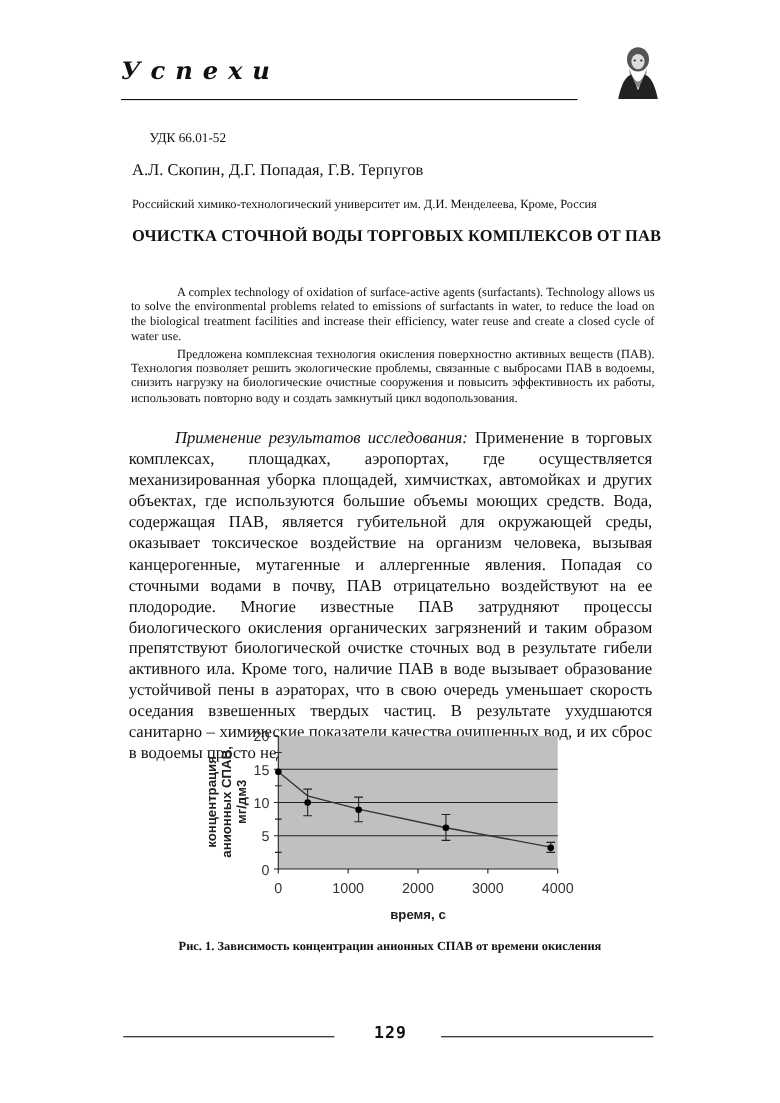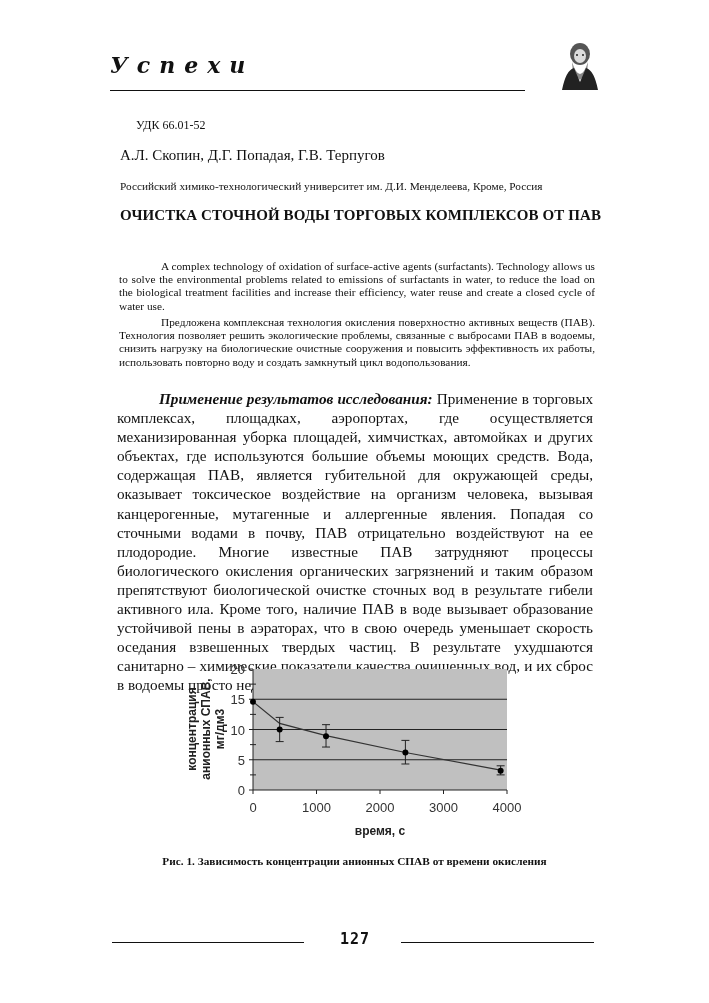--- a/index.html
+++ b/index.html
@@ -10,21 +10,21 @@
   .header-rule { position: absolute; left: 0; top: 50px; width: 415px; height: 1px; background: #111; }
   .portrait { position: absolute; left: 448px; top: 0; width: 44px; height: 52px; }
   .udk { position: absolute; left: 136px; top: 118px; font-size: 12px; }
   .authors { position: absolute; left: 120px; top: 147px; font-size: 15px; }
   .affil { position: absolute; left: 120px; top: 180px; font-size: 11.3px; }
   .title { position: absolute; left: 120px; top: 207px; font-size: 15px; font-weight: bold; letter-spacing: 0.1px; }
   .abs { position: absolute; left: 103px; width: 476px; font-size: 11.3px; line-height: 13.2px; text-align: justify; text-indent: 42px; margin: 16px; }
   .abs-en { top: 244px; }
   .abs-ru { top: 300px; }
   .body-text { position: absolute; left: 117px; top: 389px; width: 476px; font-size: 15.2px; line-height: 19.1px; text-align: justify; text-indent: 42px; margin: 0; }
-  .body-text i { font-style: italic; font-weight: bold; }
+  .body-text i { font-style: italic; }
   .chart { position: absolute; left: 160px; top: 655px; width: 370px; height: 190px; }
   .caption { position: absolute; left: 0; width: 709px; top: 855px; text-align: center; font-size: 11.3px; font-weight: bold; }
   .footer-line { position: absolute; top: 942px; height: 1px; background: #111; }
   .page-num { position: absolute; top: 930px; left: 330px; width: 50px; text-align: center; font-family: "DejaVu Sans Mono", monospace; font-weight: bold; font-size: 15px; letter-spacing: 1px; }
   svg text { font-family: "Liberation Sans", sans-serif; }
 </style>
 </head>
 <body>
 
 <div class="header">
@@ -113,14 +113,14 @@
   <g transform="translate(0,0)">
     <text transform="translate(36,74) rotate(-90)" text-anchor="middle" font-size="12" font-weight="bold" fill="#222">концентрация</text>
     <text transform="translate(50,74) rotate(-90)" text-anchor="middle" font-size="12" font-weight="bold" fill="#222">анионных СПАВ,</text>
     <text transform="translate(64,74) rotate(-90)" text-anchor="middle" font-size="12" font-weight="bold" fill="#222">мг/дм3</text>
   </g>
 </svg>
 
 <div class="caption">Рис. 1. Зависимость концентрации анионных СПАВ от времени окисления</div>
 
 <div class="footer-line" style="left:112px; width:192px;"></div>
-<div class="page-num">127</div>
+<div class="page-num">129</div>
 <div class="footer-line" style="left:401px; width:193px;"></div>
 
 </body></html>

